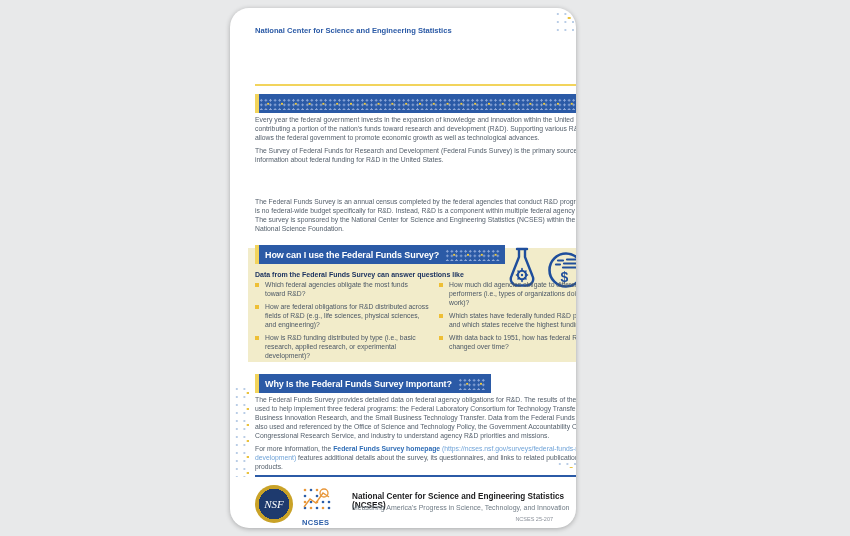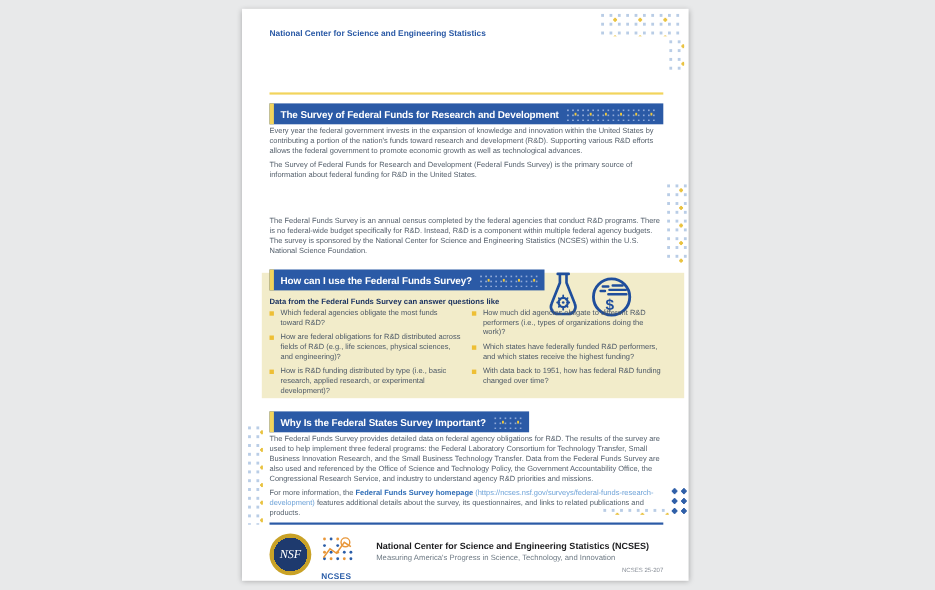--- a/index.html
+++ b/index.html
@@ -1,19 +1,19 @@
 <!DOCTYPE html>
 <html><head>
 <meta charset="utf-8">
 <style>
   html,body{margin:0;padding:0;}
   body{font-family:"Liberation Sans",sans-serif;background:#e8e9ea;}
   .stage{position:relative;width:850px;height:536px;background:#e8e9ea;overflow:hidden;}
-  .page{position:absolute;left:220px;top:8px;width:406px;height:520px;background:#ffffff;
-        box-shadow:0 1px 5px rgba(0,0,0,.28);overflow:hidden;}
+  .page{position:absolute;left:230px;top:8px;width:346px;height:520px;background:#ffffff;
+        box-shadow:0 1px 5px rgba(0,0,0,.28);overflow:hidden;border-radius:19px;}
 
   
   .eyebrow{position:absolute;left:25px;top:18px;font-size:7.6px;font-weight:bold;color:#2b5aa6;letter-spacing:0;}
   .title{position:absolute;left:25px;top:27px;width:360px;font-size:14.5px;line-height:1.45;
          font-weight:bold;color:#1d3461;letter-spacing:-0.2px;}
   .title-rule{position:absolute;left:25px;top:76px;width:358px;height:2px;background:#f2d45c;}
 
   
   .dots-mixed{background:
       radial-gradient(circle 1.5px,#e9c23f 98%,transparent) 3.8px 0 / 22.8px 16px,
@@ -72,21 +72,20 @@
     <div class="dots-grid-b dots-mixed"></div>
     <div class="dots-col-right dots-mixed"></div>
     <div class="dots-col-left dots-mixed"></div>
     <div class="dots-row-bottom dots-mixed"></div>
     <div class="dots-dark"></div>
 
     <div class="eyebrow">National Center for Science and Engineering Statistics</div>
     <div class="title-rule"></div>
 
     <div class="banner" style="left:25px;top:86px;width:358px;">
-      <span class="btxt">The Survey of Federal Funds for Research and Development</span>
       <span class="bdots"></span>
     </div>
     <div class="para" style="left:25px;top:108px;">
       <p>Every year the federal government invests in the expansion of knowledge and innovation within the United States by contributing a portion of the nation's funds toward research and development (R&amp;D). Supporting various R&amp;D efforts allows the federal government to promote economic growth as well as technological advances.</p>
       <p>The Survey of Federal Funds for Research and Development (Federal Funds Survey) is the primary source of information about federal funding for R&amp;D in the United States.</p>
     </div>
 
     <div class="para" style="left:25px;top:190px;">
       <p>The Federal Funds Survey is an annual census completed by the federal agencies that conduct R&amp;D programs. There is no federal-wide budget specifically for R&amp;D. Instead, R&amp;D is a component within multiple federal agency budgets. The survey is sponsored by the National Center for Science and Engineering Statistics (NCSES) within the U.S. National Science Foundation.</p>
     </div>
@@ -122,21 +121,21 @@
         <li>How is R&amp;D funding distributed by type (i.e., basic research, applied research, or experimental development)?</li>
       </ul>
       <ul>
         <li>How much did agencies obligate to different R&amp;D performers (i.e., types of organizations doing the work)?</li>
         <li>Which states have federally funded R&amp;D performers, and which states receive the highest funding?</li>
         <li>With data back to 1951, how has federal R&amp;D funding changed over time?</li>
       </ul>
     </div>
 
     <div class="banner" style="left:25px;top:366px;width:236px;">
-      <span class="btxt">Why Is the Federal States Survey Important?</span>
+      <span class="btxt">Why Is the Federal Funds Survey Important?</span>
       <span class="bdots"></span>
     </div>
     <div class="para" style="left:25px;top:388px;">
       <p>The Federal Funds Survey provides detailed data on federal agency obligations for R&amp;D. The results of the survey are used to help implement three federal programs: the Federal Laboratory Consortium for Technology Transfer, Small Business Innovation Research, and the Small Business Technology Transfer. Data from the Federal Funds Survey are also used and referenced by the Office of Science and Technology Policy, the Government Accountability Office, the Congressional Research Service, and industry to understand agency R&amp;D priorities and missions.</p>
       <p><span>For more information, the </span><span class="link-strong">Federal Funds Survey homepage</span><span class="link-url"> (https://ncses.nsf.gov/surveys/federal-funds-research-development)</span><span> features additional details about the survey, its questionnaires, and links to related publications and products.</span></p>
     </div>
 
     <div class="footer-rule"></div>
     <div class="nsf-logo">
       <span>NSF</span>

